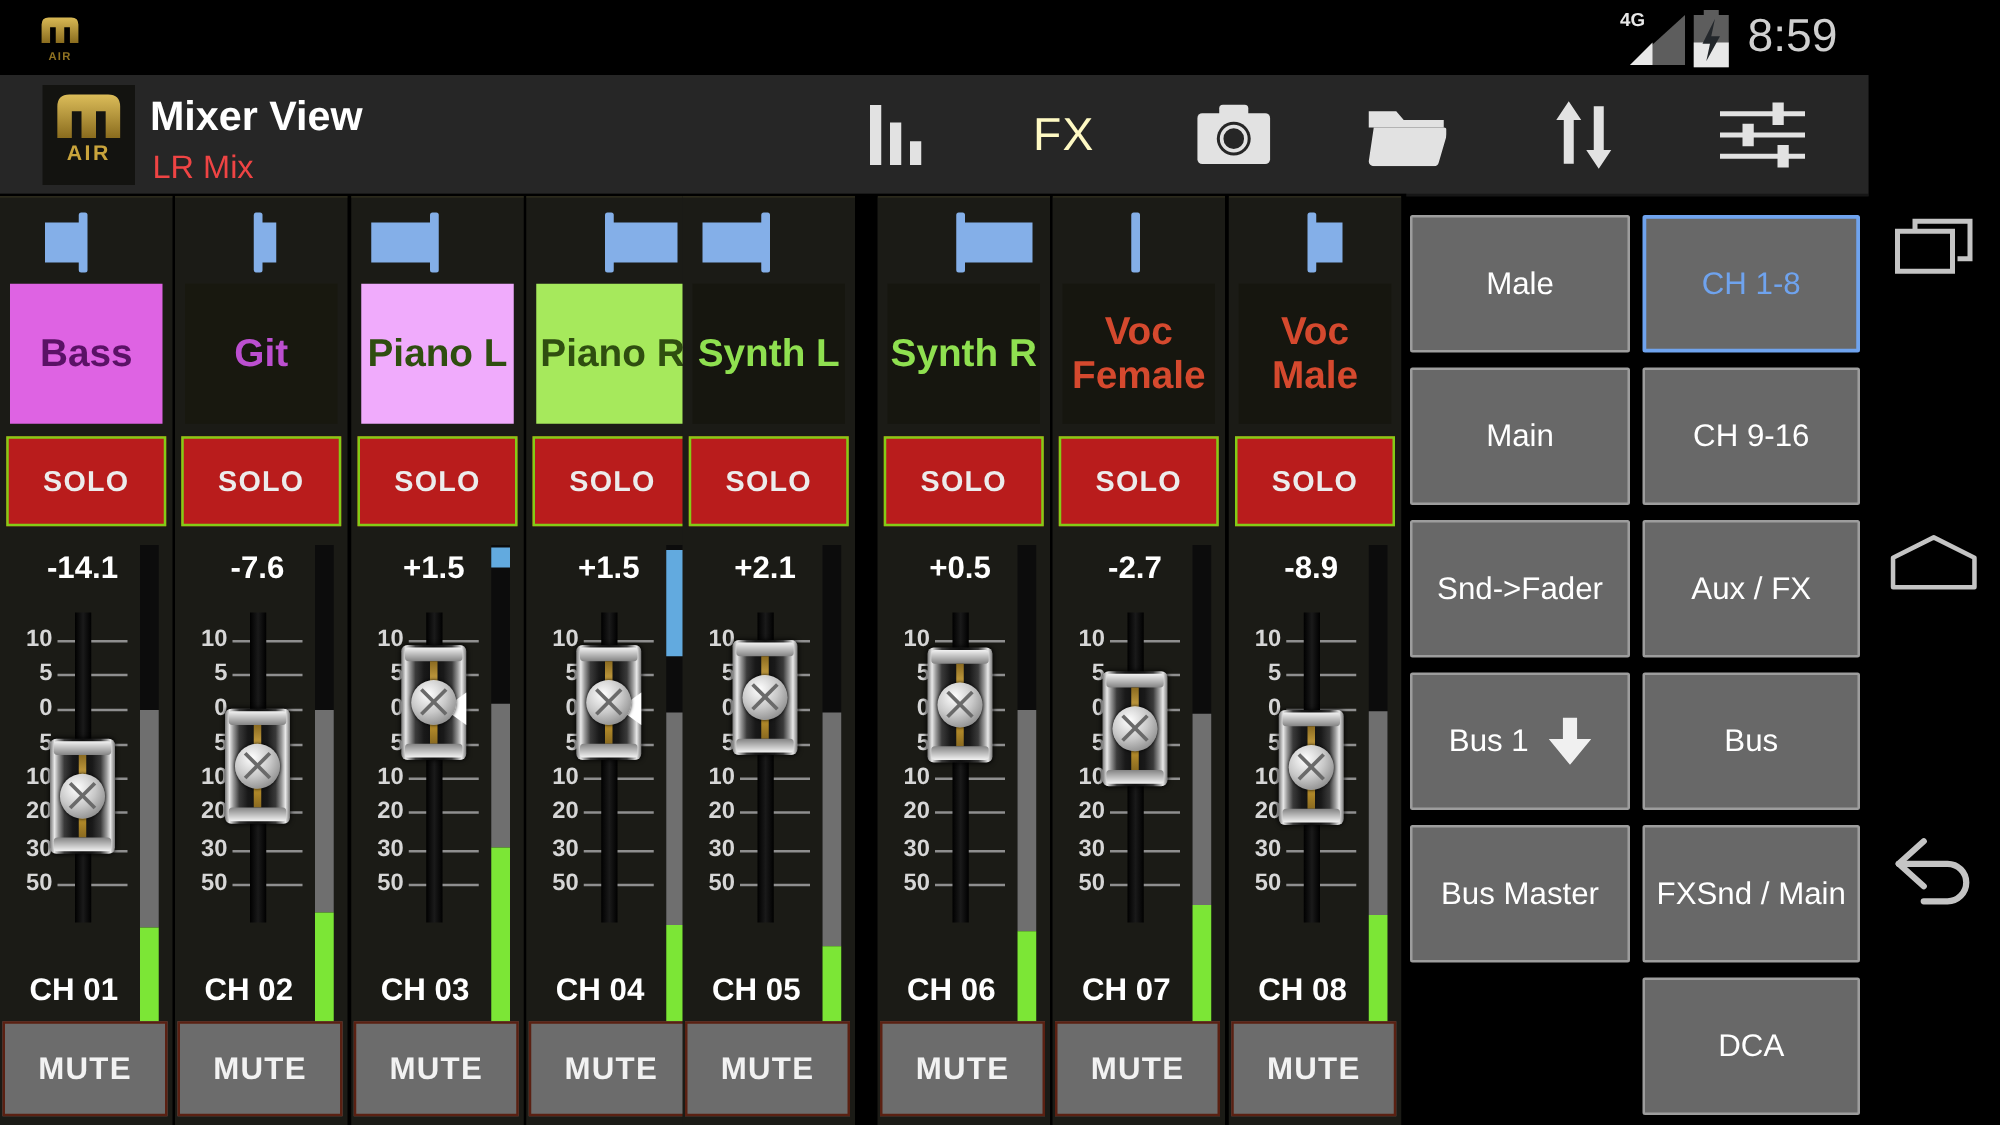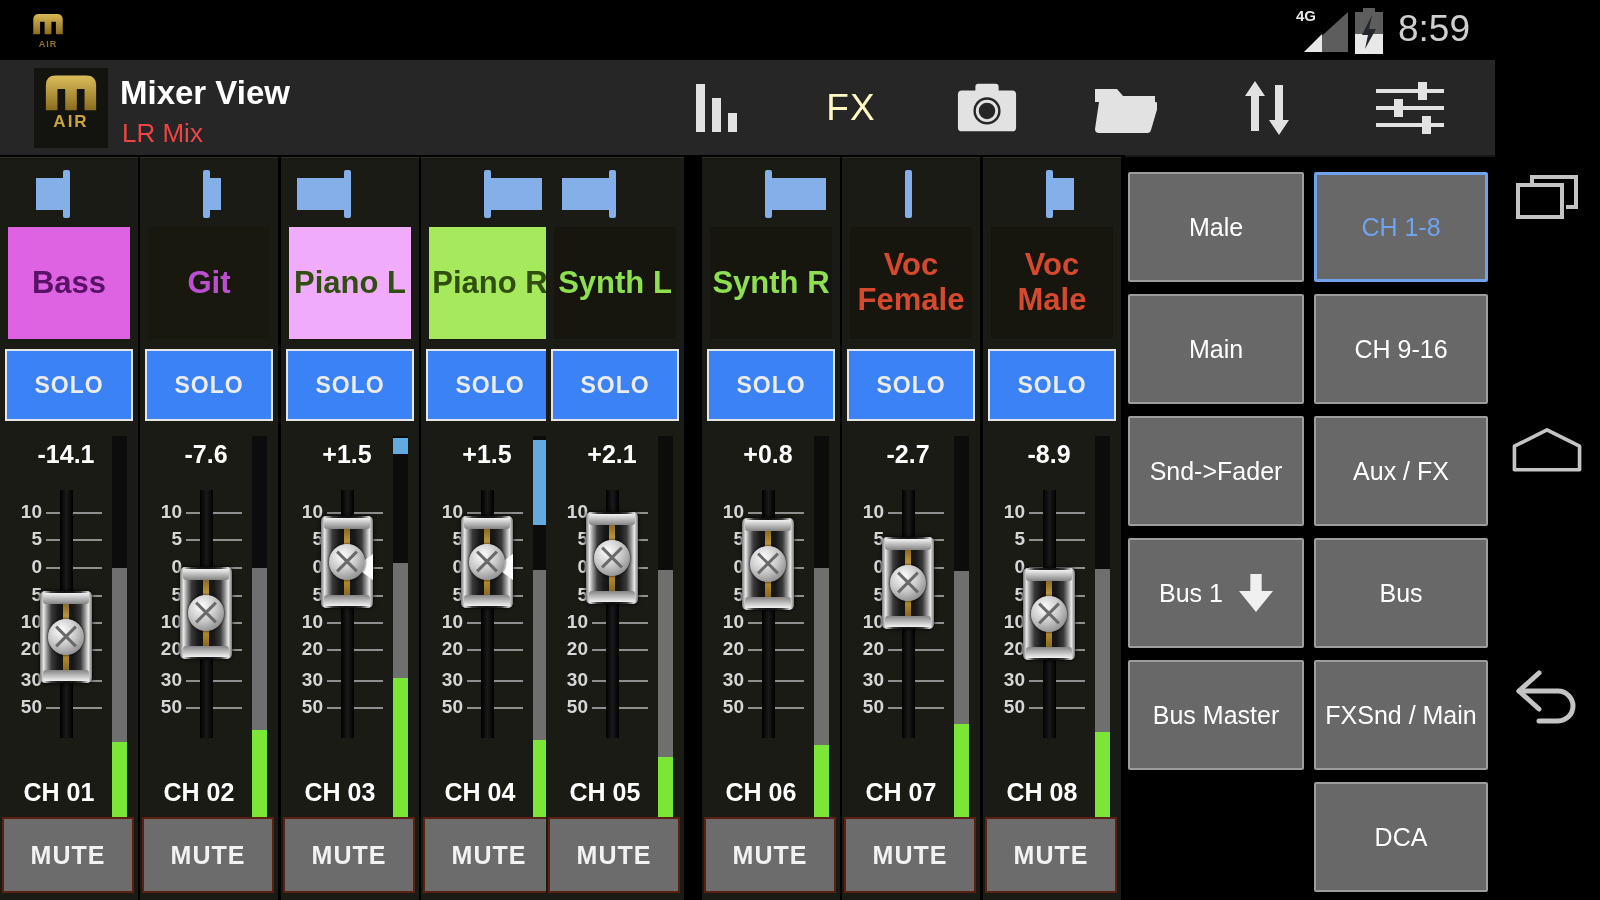--- a/index.html
+++ b/index.html
@@ -27,21 +27,21 @@
   .nav-btn{position:absolute;left:14px;width:76px;height:76px;display:flex;align-items:center;justify-content:center;cursor:pointer;}
 
   
   .mixer{position:absolute;left:0;top:155px;width:1125px;height:745px;background:#000;}
   .strip{position:absolute;top:2px;width:138px;height:743px;background:#1b1b16;box-shadow:inset 0 1px 0 #33301f;}
   .pan{position:absolute;left:0;top:13px;width:138px;height:50px;}
   .pan-fill{position:absolute;top:8px;height:32px;background:#84afe8;}
   .pan-marker{position:absolute;top:0;width:7px;height:48px;background:#84afe8;border-radius:2px;}
   .label{position:absolute;left:8px;width:122px;top:70px;height:112px;display:flex;align-items:center;justify-content:center;
          text-align:center;font-weight:bold;font-size:31px;white-space:pre-line;line-height:1.12;}
-  .solo{position:absolute;left:5px;width:124px;top:192px;height:68px;background:#3b82f6;border:2px solid #e5e5e5;
+  .solo{position:absolute;left:5px;width:124px;top:192px;height:68px;background:#b91c1c;border:2px solid #84cc16;
         color:#ececec;font-weight:bold;font-size:23px;letter-spacing:1px;display:flex;align-items:center;justify-content:center;cursor:pointer;}
   .db{position:absolute;left:0;top:283px;width:132px;text-align:center;color:#fff;font-weight:bold;font-size:25px;}
   .tick{position:absolute;left:46px;width:56px;height:2px;background:#8f8f8f;}
   .ticklab{position:absolute;left:0;width:42px;text-align:right;color:#d6d6d6;font-size:19px;font-weight:bold;}
   .slot{position:absolute;left:60px;width:13px;top:333px;height:248px;background:linear-gradient(90deg,#000,#1a1a1a 50%,#000);cursor:pointer;}
   .cap{position:absolute;width:52px;height:92px;left:40px;border-radius:5px;cursor:pointer;
        background:linear-gradient(90deg,#777 0%,#e8e8e8 7%,#9a9a9a 13%,#3a3a3a 22%,#191919 35%,#101010 50%,#191919 65%,#3a3a3a 78%,#9a9a9a 87%,#e8e8e8 93%,#777 100%);
        box-shadow:0 0 4px #000;}
   .cap::before{content:"";position:absolute;left:3px;right:3px;top:2px;height:11px;border-radius:3px;
        background:linear-gradient(180deg,#f2f2f2,#848484);}
@@ -351,21 +351,21 @@
     <div class="chid">CH 05</div>
     <div class="mute">MUTE</div>
   </div>
       <div class="strip" style="left: 702px;">
     <div class="pan">
       <div class="pan-fill" style="left: 69px; width: 55px;"></div>
       <div class="pan-marker" style="left: 63px;"></div>
     </div>
     <div class="label" style="background: rgb(22, 22, 15); color: rgb(143, 224, 80);">Synth R</div>
     <div class="solo">SOLO</div>
-    <div class="db">+0.8</div>
+    <div class="db">+0.5</div>
     <div class="scale">
           <div class="tick" style="top: 355px;"></div>
           <div class="ticklab" style="top: 344px;">10</div>
           <div class="tick" style="top: 382px;"></div>
           <div class="ticklab" style="top: 371px;">5</div>
           <div class="tick" style="top: 410px;"></div>
           <div class="ticklab" style="top: 399px;">0</div>
           <div class="tick" style="top: 438px;"></div>
           <div class="ticklab" style="top: 427px;">5</div>
           <div class="tick" style="top: 465px;"></div>

